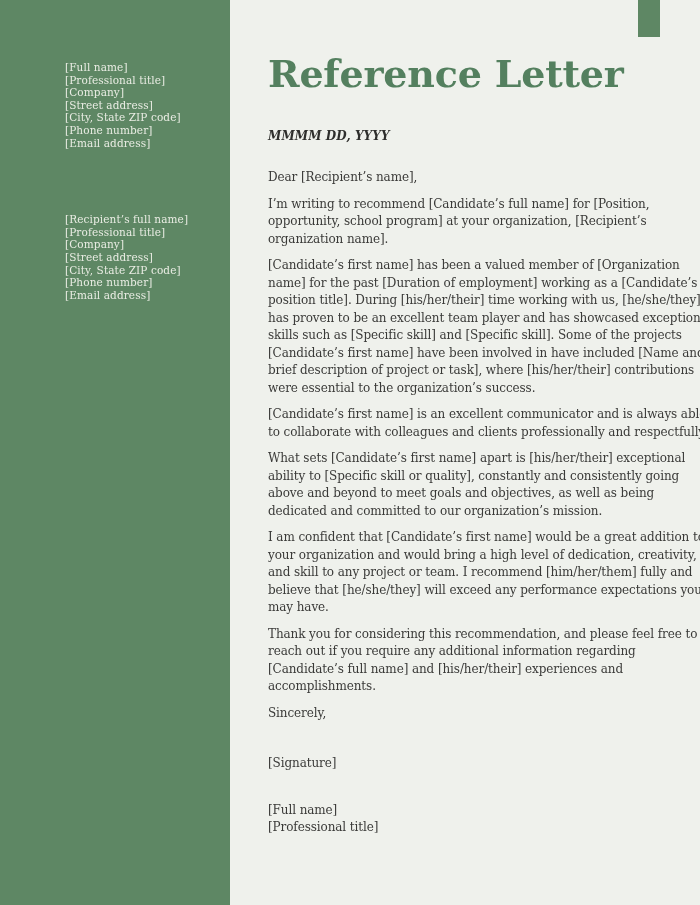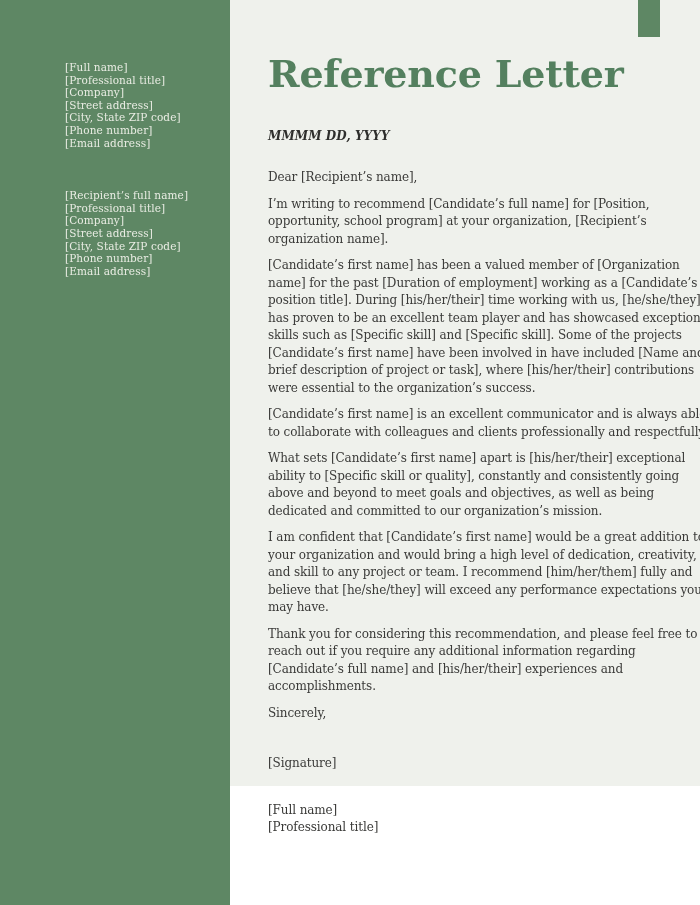--- a/index.html
+++ b/index.html
@@ -3,39 +3,39 @@
 <meta charset="utf-8">
 <style>
   html, body { margin: 0; padding: 0; }
   body {
     width: 700px; height: 905px;
     font-family: "DejaVu Serif", serif;
     overflow: hidden;
   }
   .page {
     position: relative;
-    width: 700px; height: 786px;
+    width: 700px; height: 905px;
     background: var(--page-bg, #EFF1EC);
     display: flex;
   }
   .sidebar {
     width: 230px; height: 905px;
     background: var(--sidebar-green, #5E8764);
     box-sizing: border-box;
     padding: 61px 10px 0 65px;
     flex: none;
   }
   .addr-block {
     color: var(--sidebar-text, #EAEDE4);
     font-size: 10.5px;
     line-height: 12.6px;
     white-space: pre;
     letter-spacing: 0.1px;
   }
-  .addr-block.recipient { margin-top: 40px; }
+  .addr-block.recipient { margin-top: 64px; }
   .content {
     position: relative;
     flex: 1;
     box-sizing: border-box;
     padding: 0 0 0 38px;
   }
   .accent-bar {
     position: absolute;
     left: 408px; top: 0;
     width: 22px; height: 37px;

